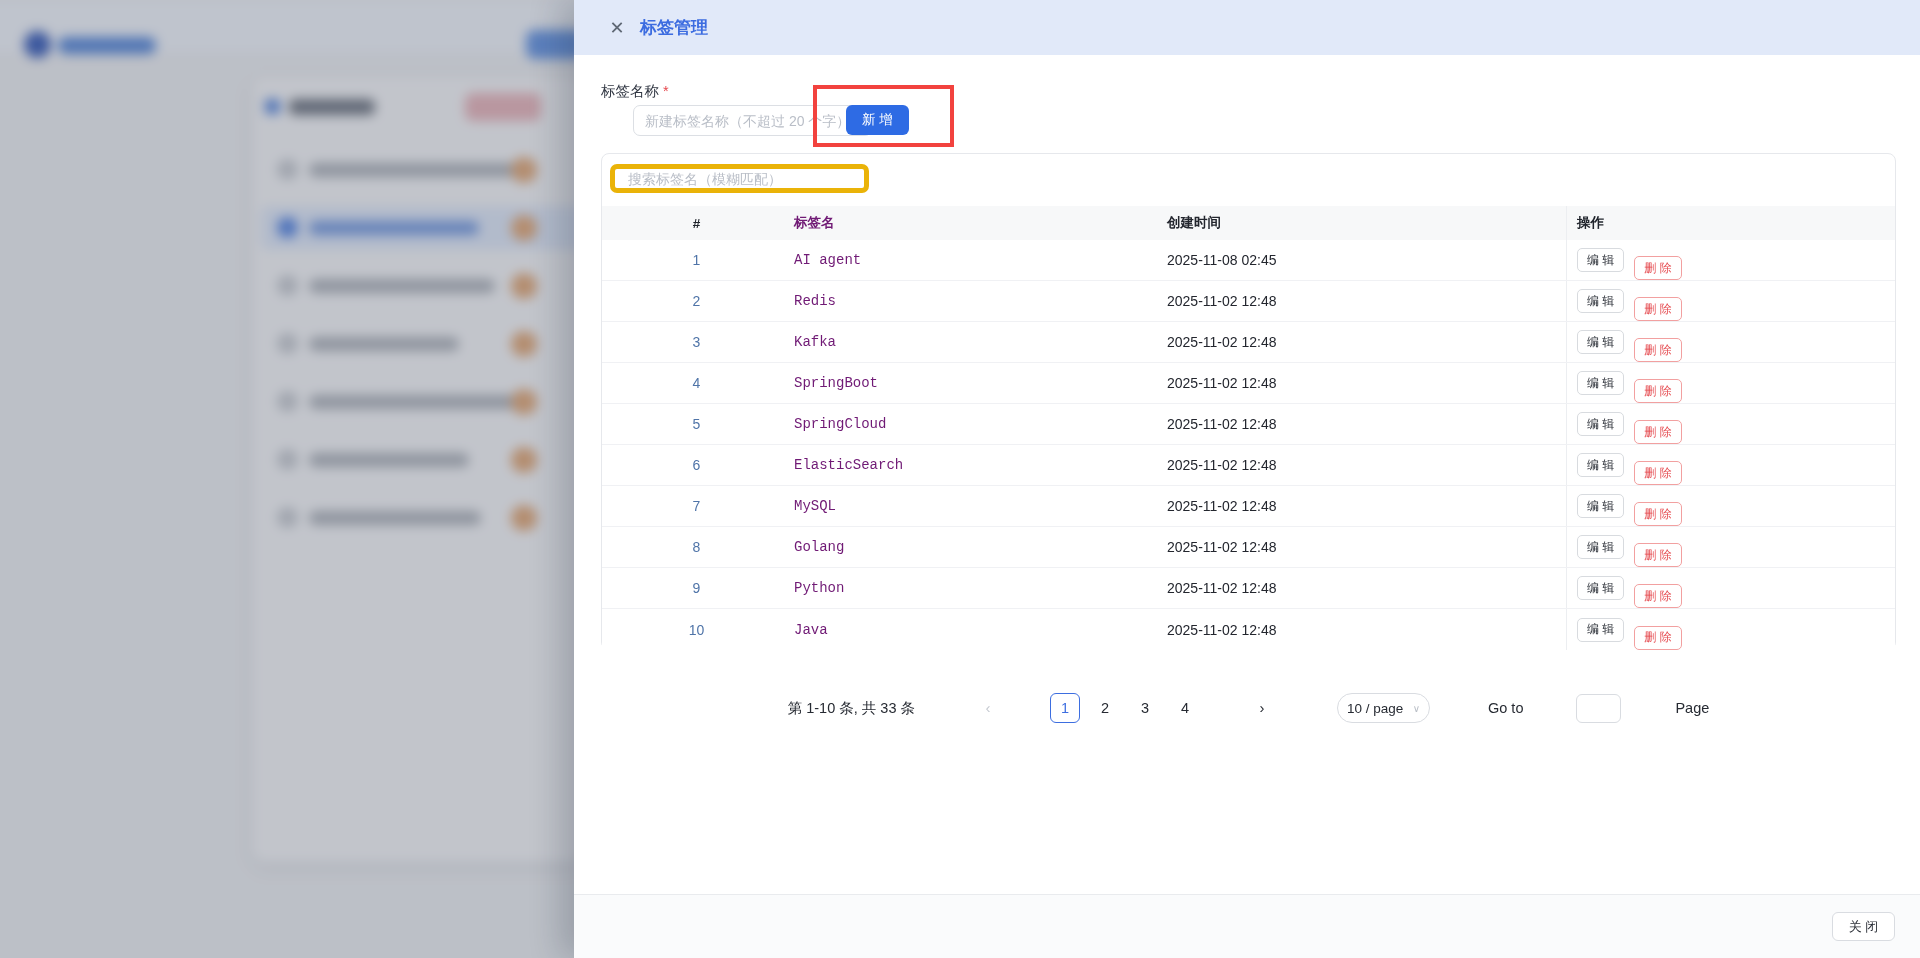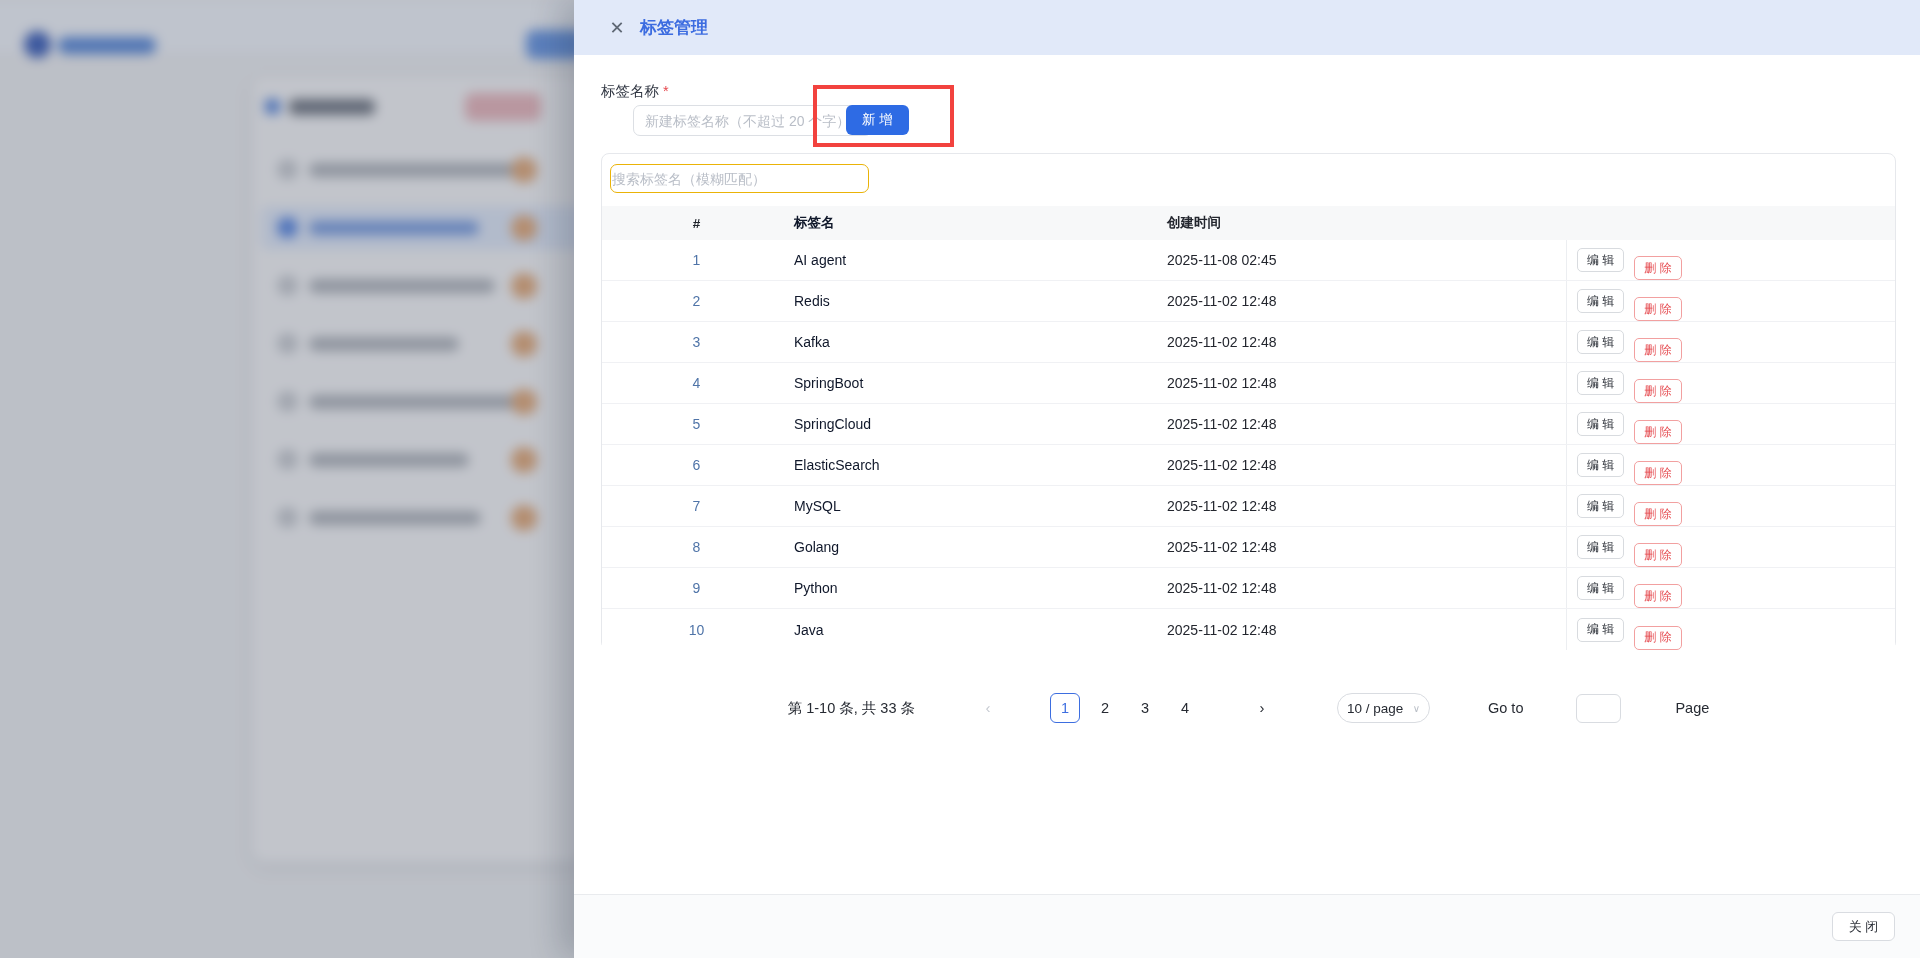--- a/index.html
+++ b/index.html
@@ -60,33 +60,33 @@
              font-size:13.5px; cursor:pointer;
              font-family:"Liberation Sans","DejaVu Sans",sans-serif; }
 
   .annotation { position:absolute; border:4px solid #f2423e; background:transparent; pointer-events:none; }
   .annot-add { left:239px; top:85px; width:141px; height:62px; }
   .annot-row { left:97px; top:241px; width:721px; height:38px; }
 
   .card { position:absolute; left:27px; top:153px; width:1295px; height:497px;
           border:1px solid #e6e8ec; border-radius:8px; background:#fff; }
   .search-input { position:absolute; left:8px; top:10px; width:259px; height:29px;
-                  border:1px solid #eab308; border-radius:7px; padding:0 1px; font-size:14px;
+                  border:5px solid #eab308; border-radius:7px; padding:0 13px; font-size:14px;
                   color:#701a75; outline:none; background:#fff;
                   font-family:"Liberation Sans","DejaVu Sans",sans-serif; }
 
   .table { position:absolute; left:0; top:52px; width:100%; }
   .t-header { height:34px; background:#f7f8f9; display:flex; align-items:center;
               font-size:13.5px; font-weight:bold; color:#20242c; }
   .t-row { height:41px; display:flex; align-items:center; font-size:14px;
            border-bottom:1px solid #f0f1f4; background:#fff; }
   .t-row:last-child { border-bottom:none; }
   .c1 { width:189px; text-align:center; }
   .t-row .c1 { color:#4f74a8; }
-  .c2 { width:376px; padding-left:3px; color:#0f172a; }
+  .c2 { width:376px; padding-left:3px; color:#701a75;font-family:Liberation Mono, monospace; }
   .c3 { width:399px; color:#23262e; }
   .c4 { flex:1; padding-left:10px; border-left:1px solid #eceef1; align-self:stretch;
         display:flex; align-items:center; gap:10px; }
   .btn-edit, .btn-del { height:24px; padding:0 9px; border-radius:5px; background:#fff;
                         font-size:12px; cursor:pointer;
                         font-family:"Liberation Sans","DejaVu Sans",sans-serif; }
   .btn-edit { border:1px solid #d8dbdf; color:#2a2e36; }
   .btn-del  { border:1px solid #f2a0a0; color:#e5484d;margin-top:16px; }
 
   .pagination { position:absolute; left:27px; top:693px; width:1295px; height:30px;
@@ -190,20 +190,21 @@
     <div class="annotation annot-row"></div>
 
     <div class="card">
       <input class="search-input" type="text" placeholder="搜索标签名（模糊匹配）" style="">
 
       <div class="table">
         <div class="t-header">
           <div class="c1">#</div>
           <div class="c2">标签名</div>
           <div class="c3">创建时间</div>
+          <div class="c4">操作</div>
         </div>
         <div id="table-body">
   <div class="t-row">
     <div class="c1">1</div>
     <div class="c2">AI agent</div>
     <div class="c3">2025-11-08 02:45</div>
     <div class="c4">
       <button class="btn-edit">编 辑</button>
       <button class="btn-del">删 除</button>
     </div>

